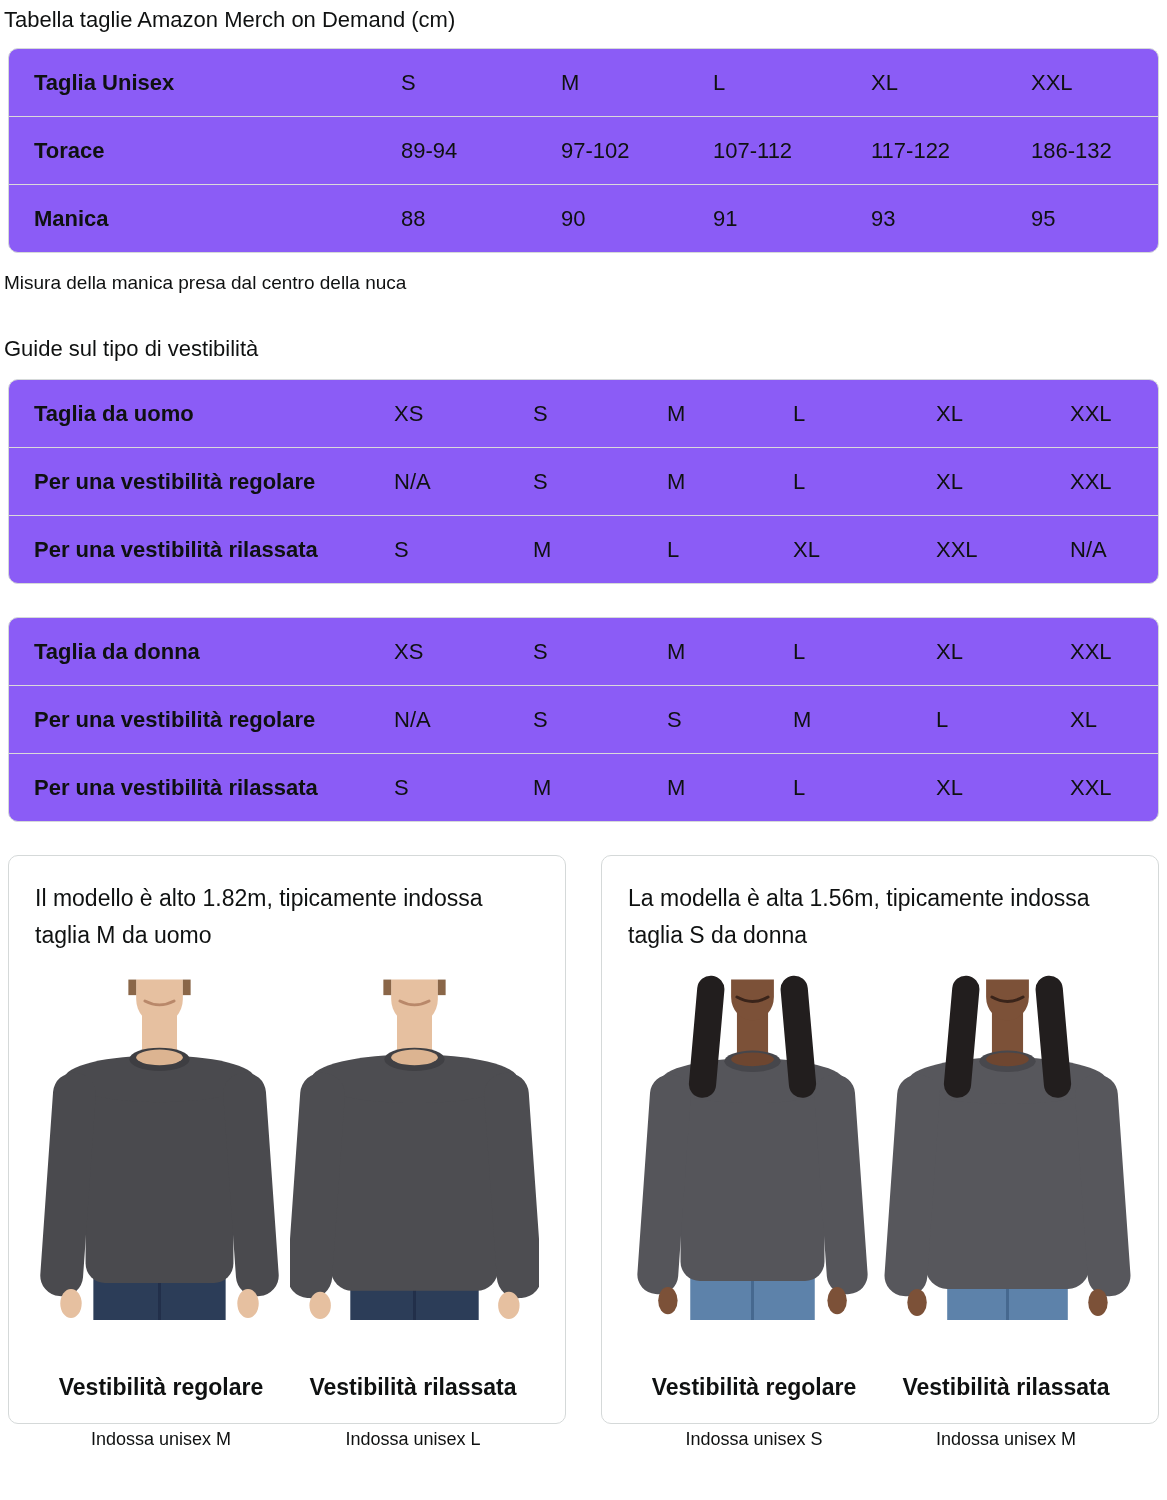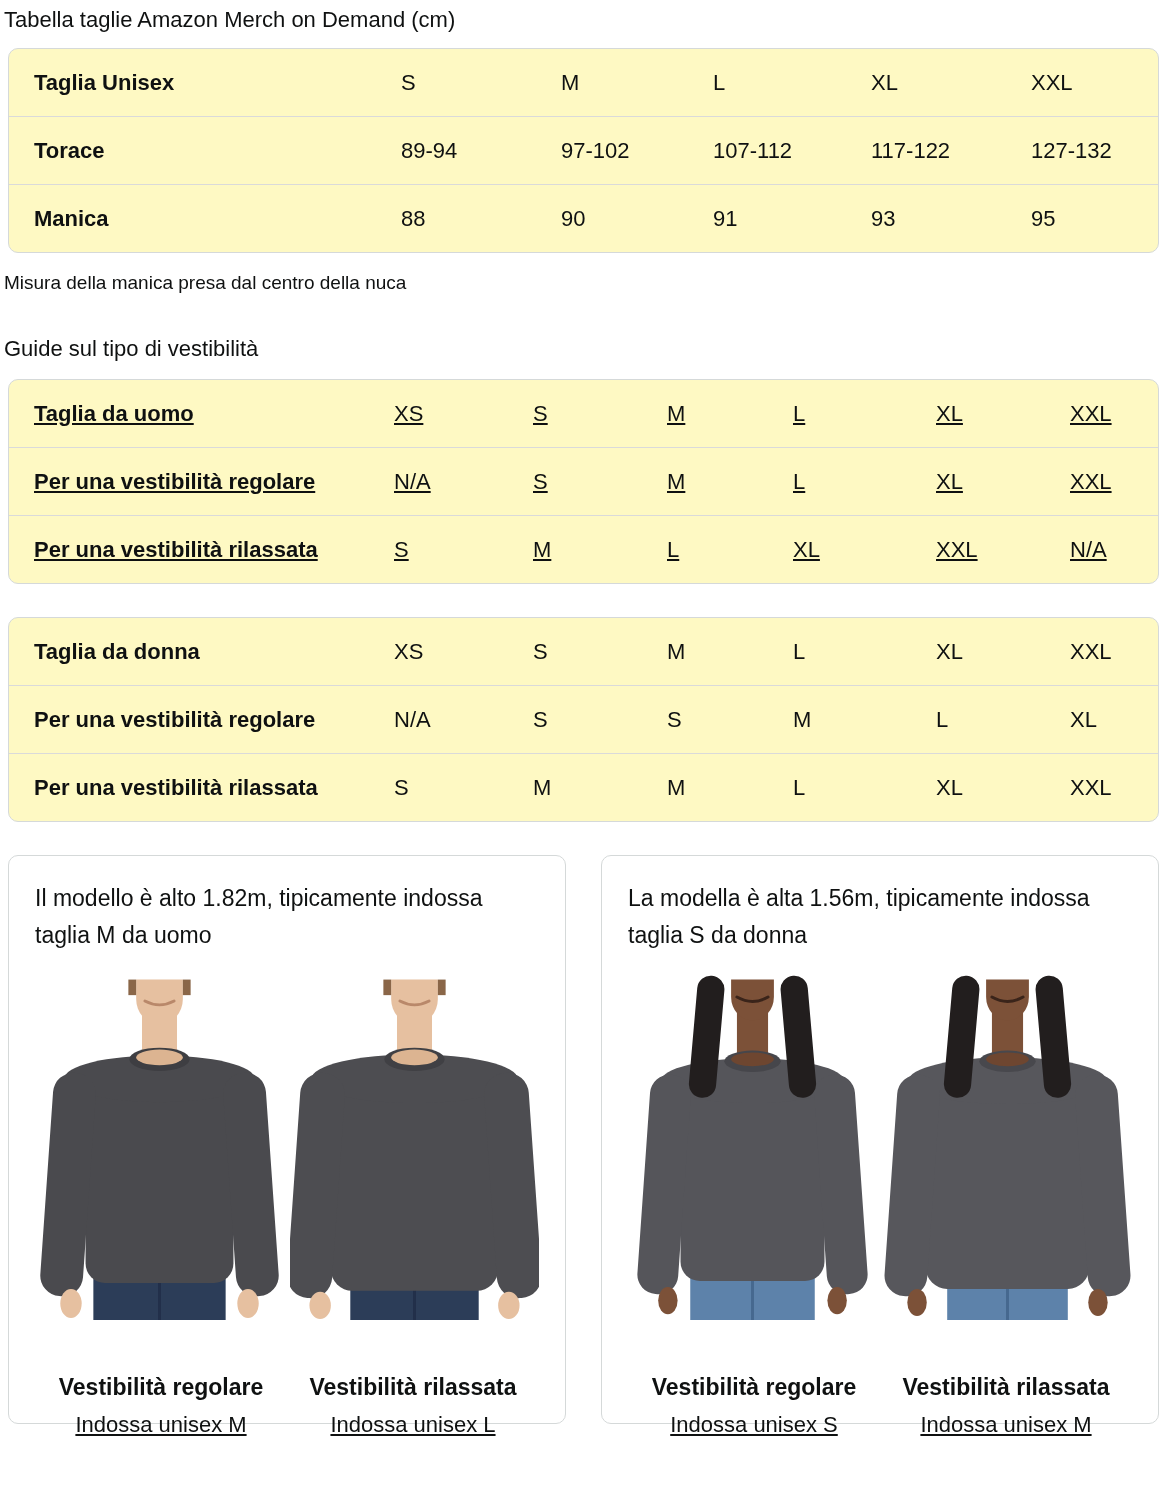--- a/index.html
+++ b/index.html
@@ -6,41 +6,41 @@
   body{
     width:1167px;height:1500px;overflow:hidden;
     font-family:"Liberation Sans","DejaVu Sans",sans-serif;
     color:#0f1111;
     -webkit-font-smoothing:antialiased;
   }
   .page-title{margin:0;padding:6px 3px 0 4px;font-size:22px;line-height:28px;font-weight:400;}
   .section-title{margin:40px 8px 0 4px;font-size:22px;line-height:28px;font-weight:400;}
   .footnote{margin:18px 0 8px 4px;font-size:19px;line-height:24px;font-weight:400;}
 
-  .sizing-table{border:1px solid #d5d9d9;border-radius:10px;background:#fef9c3;overflow:hidden;}
+  .sizing-table{border:1px solid #d5d9d9;border-radius:10px;background:#8b5cf6;overflow:hidden;}
   .t1{margin:14px 8px 0 8px;}
-  .t2{margin:16px 8px 0 8px;text-decoration:underline;}
+  .t2{margin:16px 8px 0 8px;}
   .t3{margin:33px 8px 0 8px;}
   .trow{display:grid;align-items:center;height:67px;font-size:22px;}
   .trow + .trow{border-top:1px solid #dadada;}
   .t1 .trow{grid-template-columns:392px 160px 152px 158px 160px 1fr;}
   .t2 .trow,.t3 .trow{grid-template-columns:385px 139px 134px 126px 143px 134px 1fr;}
   .tlabel{font-weight:700;padding-left:25px;white-space:nowrap;}
   .tcell{font-weight:400;}
 
   .cards{margin:33px 8px 0 8px;display:flex;gap:35px;}
   .card{flex:1;border:1px solid #d5d9d9;border-radius:10px;background:#fff;
         height:569px;box-sizing:border-box;padding:20px 26px 4px 26px;}
   .card-desc{margin:4px 0 0 0;font-size:23px;line-height:37px;font-weight:400;}
   .figs{margin-top:14px;height:352px;display:flex;gap:6px;}
   .fig{flex:1;height:100%;}
   .fig svg{width:100%;height:100%;display:block;}
   .caps{margin-top:10px;display:grid;grid-template-columns:1fr 1fr;text-align:center;}
   .cap-title{font-size:23px;line-height:29px;font-weight:700;margin-top:43px;}
-  .cap-sub{font-size:22px;line-height:27px;font-weight:400;margin-top:9px;text-decoration:underline;}
+  .cap-sub{font-size:18px;line-height:27px;font-weight:400;margin-top:24px;}
 </style>
 </head>
 <body>
 
 <h1 class="page-title">Tabella taglie Amazon Merch on Demand (cm)</h1>
 
 <div class="sizing-table t1">
   <div class="trow">
     <div class="tlabel">Taglia Unisex</div>
     <div class="tcell">S</div>
@@ -48,21 +48,21 @@
     <div class="tcell">L</div>
     <div class="tcell">XL</div>
     <div class="tcell">XXL</div>
   </div>
   <div class="trow">
     <div class="tlabel">Torace</div>
     <div class="tcell">89-94</div>
     <div class="tcell">97-102</div>
     <div class="tcell">107-112</div>
     <div class="tcell">117-122</div>
-    <div class="tcell">127-132</div>
+    <div class="tcell">186-132</div>
   </div>
   <div class="trow">
     <div class="tlabel">Manica</div>
     <div class="tcell">88</div>
     <div class="tcell">90</div>
     <div class="tcell">91</div>
     <div class="tcell">93</div>
     <div class="tcell">95</div>
   </div>
 </div>

